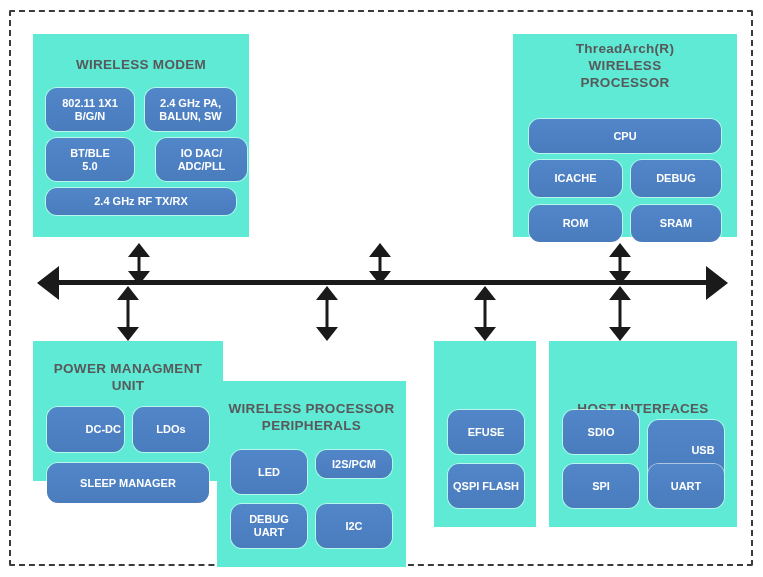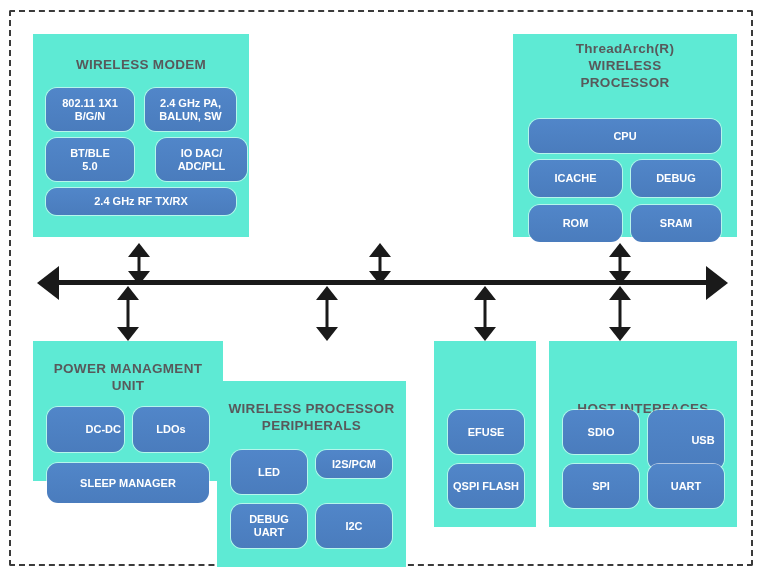--- a/index.html
+++ b/index.html
@@ -236,21 +236,21 @@
     <div class="blk" style="left:14px;top:123px;width:76px;height:44px;">
       <span>QSPI FLASH</span>
     </div>
   </div>
 
   <div class="panel" style="left:549px;top:341px;width:188px;height:186px;">
     <div class="panel-title" style="top:19px;padding:0 26px;margin-top:40px;">HOST INTERFACES</div>
     <div class="blk" style="left:14px;top:69px;width:76px;height:44px;">
       <span>SDIO</span>
     </div>
-    <div class="blk" style="left:99px;top:69px;width:76px;height:60px;padding-left:37px;">
+    <div class="blk" style="left:99px;top:79px;width:76px;height:60px;padding-left:37px;">
       <span>USB</span>
     </div>
     <div class="blk" style="left:14px;top:123px;width:76px;height:44px;">
       <span>SPI</span>
     </div>
     <div class="blk" style="left:99px;top:123px;width:76px;height:44px;">
       <span>UART</span>
     </div>
   </div>
 

